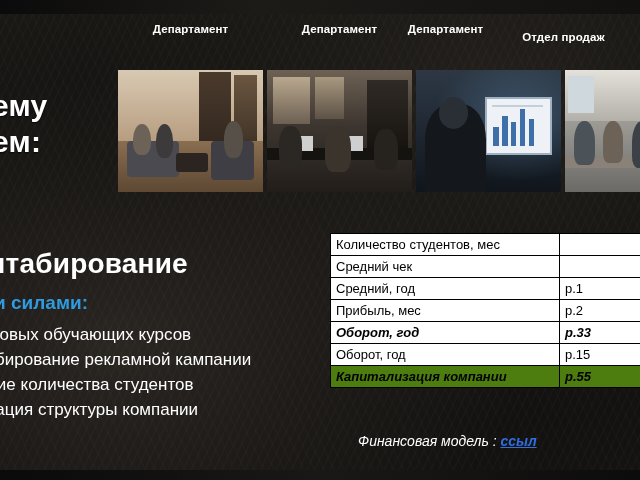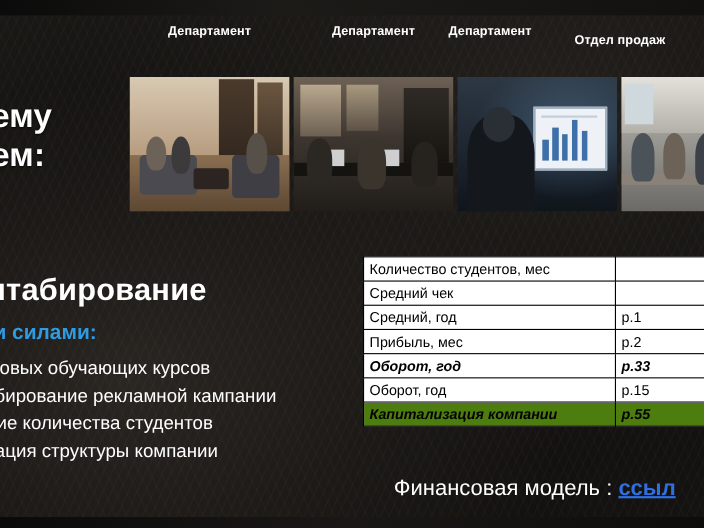--- a/index.html
+++ b/index.html
@@ -200,23 +200,24 @@
   table.fin td.label { width: 218px; margin-left: 20px; }
   table.fin td.value { text-align: left; }
   tr.bold td { font-weight: bold; font-style: italic; }
   tr.shaded td { background: #4d7c0f; }
 
   
   .footer {
     position: absolute;
     left: 358px;
     top: 433px;
-    font-size: 20px;
-    color: #ffffff;
-    white-space: nowrap;
+    font-size: 14px;
+    color: #ffffff;
+    white-space: nowrap;
+    font-style: italic;
   }
   .footer .link {
     color: #2f6fe0;
     text-decoration: underline;
     font-weight: bold;
   }
   .bottom-bar {
     position: absolute;
     left: 0; bottom: 0;
     width: 640px; height: 10px;

